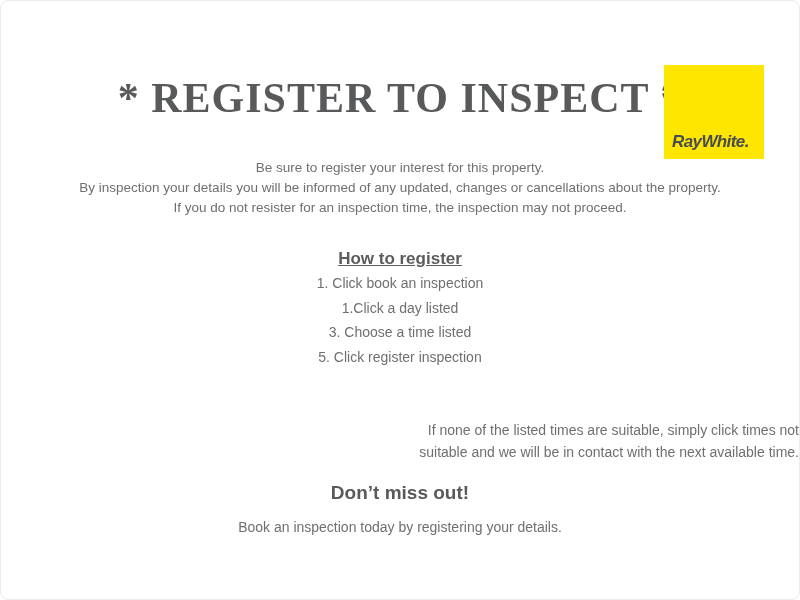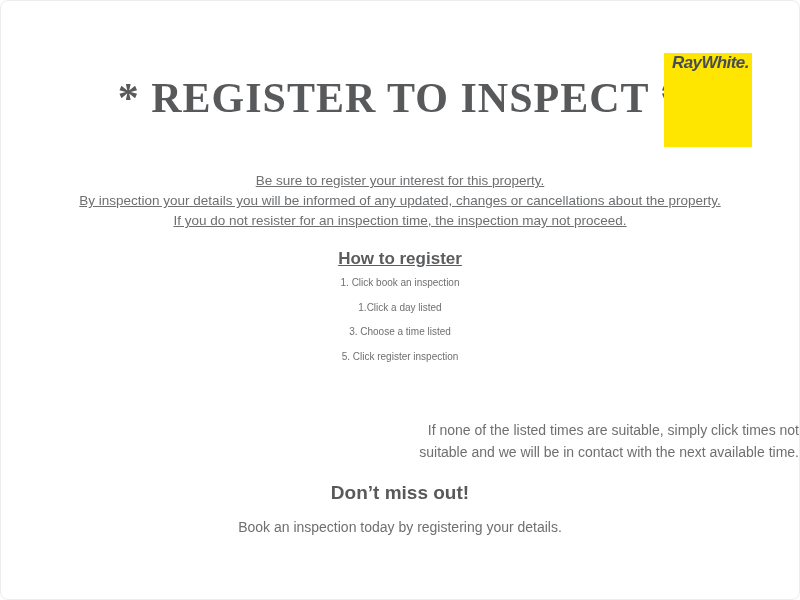--- a/index.html
+++ b/index.html
@@ -27,66 +27,66 @@
     font-family: "Liberation Serif", serif;
     font-weight: 700;
     font-size: 42px;
     line-height: 50px;
     color: #58595b;
     letter-spacing: 1px;
   }
   .logo {
     position: absolute;
     left: 663px;
-    top: 52px;
-    width: 88px;
+    top: 64px;
+    width: 100px;
     height: 94px;
     background: #FFE600;
     display: flex;
+    align-items: flex-end;
   }
   .logo-text {
     display: block;
     padding: 0 4px 7px 8px;
     font-family: "Liberation Sans", sans-serif;
     font-weight: 700;
     font-style: italic;
     font-size: 17px;
     letter-spacing: -0.6px;
     color: #474d52;
   }
   .intro {
     position: absolute;
-    top: 170px;
+    top: 157px;
     left: 0;
     width: 100%;
     text-align: center;
     font-size: 13.5px;
     line-height: 20px;
     color: #6e6f71;
-    text-decoration: underline;
   }
   .howto-heading {
     position: absolute;
     top: 248px;
     left: 0;
     width: 100%;
     margin: 0;
     text-align: center;
     font-size: 17px;
     font-weight: 700;
     text-decoration: underline;
     color: #5b5c5e;
   }
   .steps {
     position: absolute;
     top: 270px;
     left: 0;
     width: 100%;
     text-align: center;
-    font-size: 10px;
+    font-size: 14px;
     color: #6e6f71;
   }
   .steps .step {
     line-height: 24.6px;
   }
   .note {
     position: absolute;
     top: 419px;
     left: 0;
     width: 100%;

